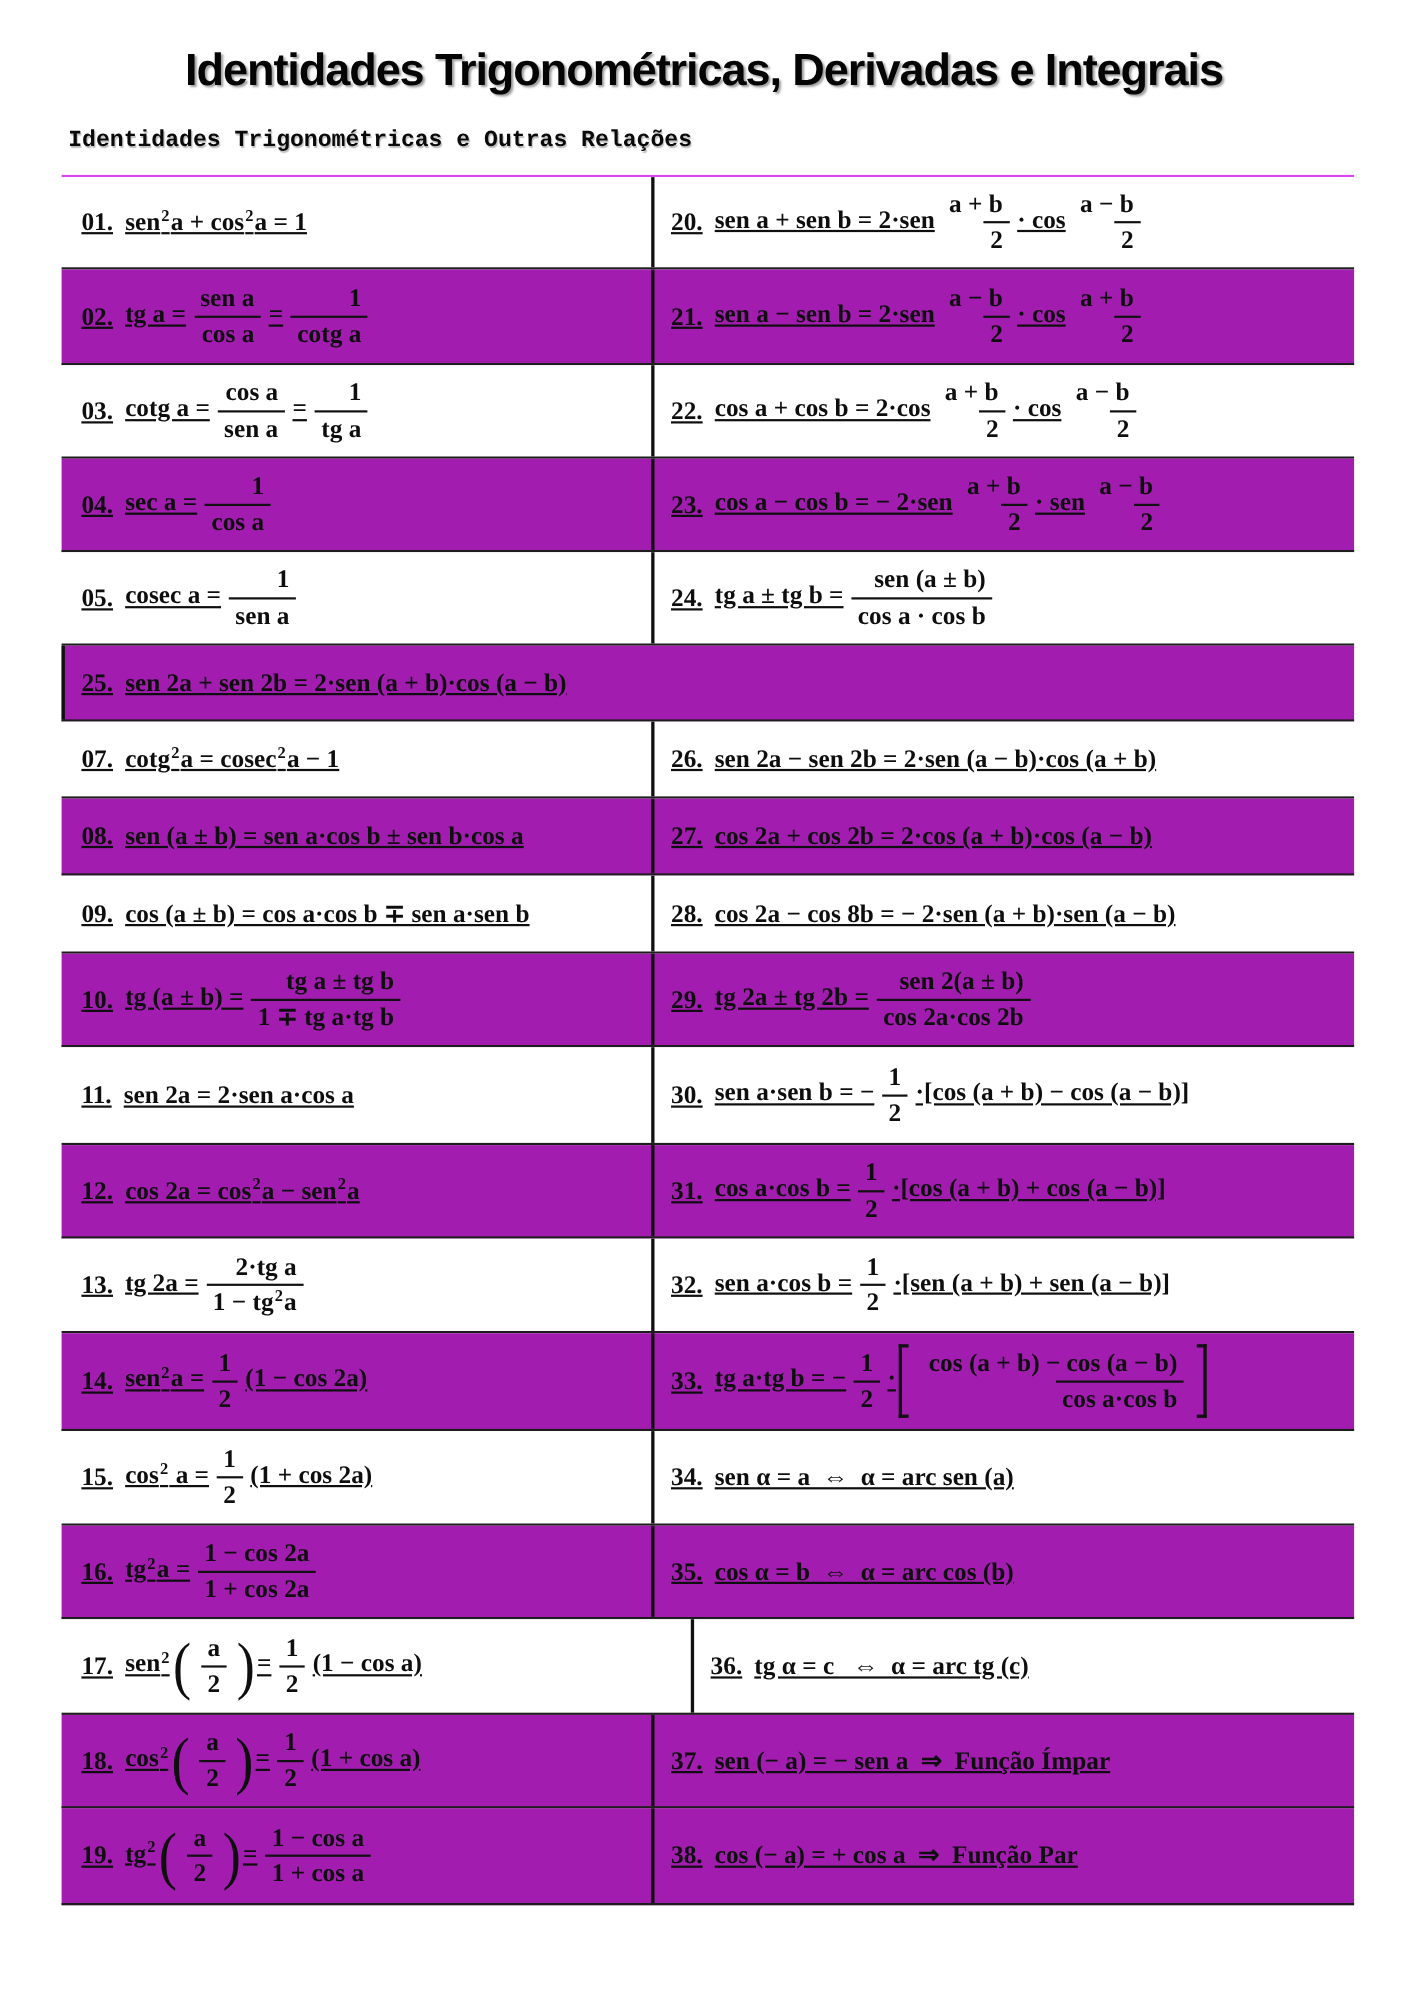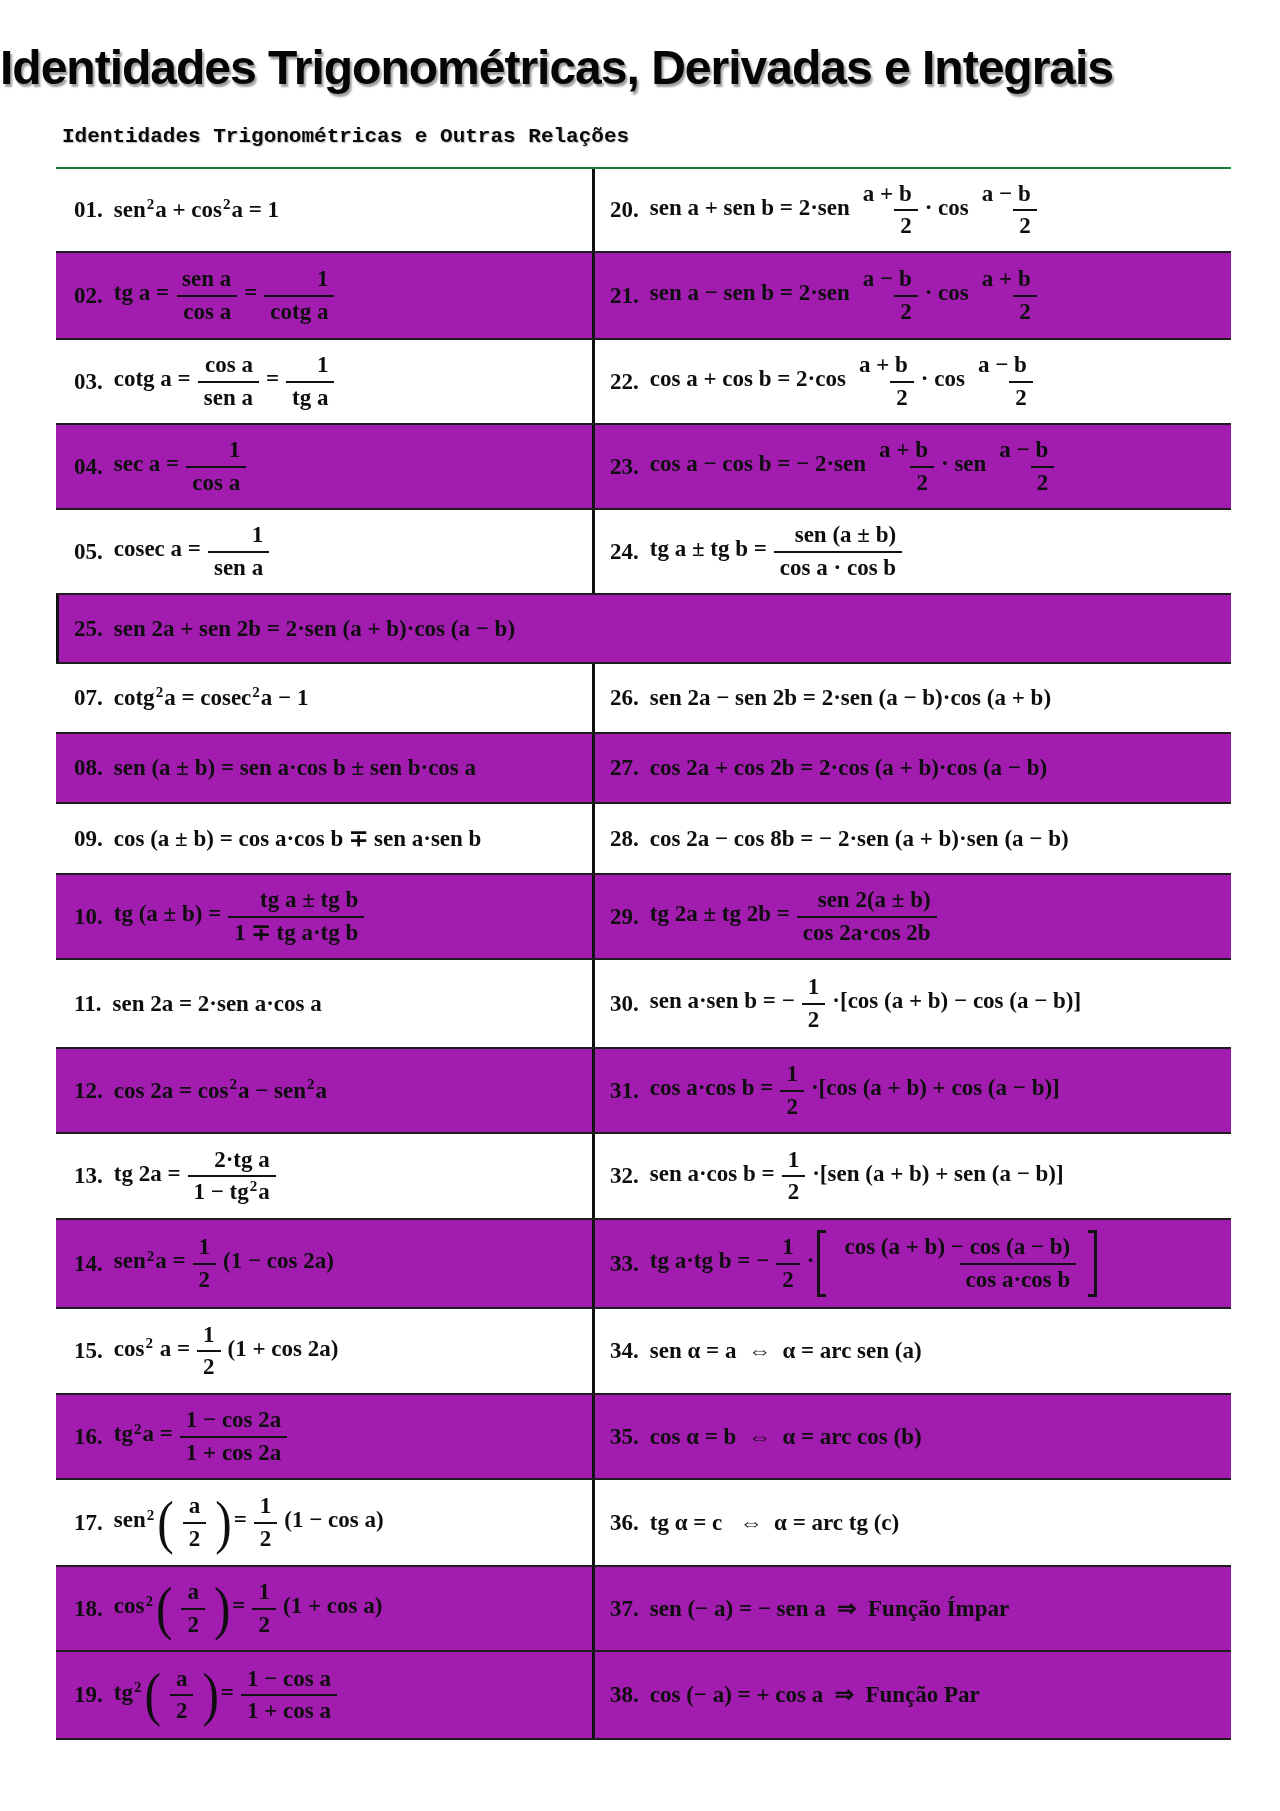--- a/index.html
+++ b/index.html
@@ -1,32 +1,32 @@
 <!DOCTYPE html>
 <html><head>
 <meta charset="utf-8">
 <style>
   html,body { margin:0; padding:0; background:#ffffff; }
   body { width:1280px; height:1811px; color:#0e0e0e; font-family:"Liberation Serif", serif; overflow:hidden; }
   .page { position:relative; width:1280px; height:1811px; }
 
   .title {
-    margin:0; padding-top:40px; text-align:left;
+    margin:0; padding-top:40px; text-align:center;
     font-family:"Liberation Sans", sans-serif; font-weight:bold;
-    font-size:48px; letter-spacing:-1px; color:#050505;
+    font-size:41px; letter-spacing:-1px; color:#050505;
     text-shadow:2px 2.5px 2px rgba(80,80,80,0.55);
   }
   .subtitle {
     margin:30px 0 0 62px;
     font-family:Liberation Mono, monospace; font-weight:bold;
     font-size:21px; color:#0a0a0a;
     text-shadow:1px 1.2px 1px rgba(110,110,110,0.45);
   }
 
-  .table { margin:19px 49px 0 56px; border-top:2px solid #15803d; }
+  .table { margin:19px 49px 0 56px; border-top:2px solid #d946ef;text-decoration:underline; }
   .row { display:flex; border-bottom:2px solid #1d1d1d; box-sizing:border-box; background:#ffffff; }
   .row.shaded { background:#a21caf; }
   .cell { display:flex; align-items:center; box-sizing:border-box; }
   .cell.left  { width:536px; padding:6px 8px 6px 18px; }
   .cell.right { flex:1; border-left:3px solid #101010; padding:6px 8px 6px 15px; }
 
   .rownum { font-weight:bold; font-size:23px; margin-right:11px; white-space:pre; }
   .fx { font-weight:bold; font-size:23px; line-height:1.3; }
   .tok { white-space:pre; }
   .supx { font-size:15px; line-height:0; vertical-align:0.55em; margin:0 1px; }
@@ -285,21 +285,21 @@
           <span class="fx"><span class="tok">tg</span><sup class="supx">2</sup><span class="tok">a =</span><span class="frac">
               <span class="num"><span class="tok">1 − cos 2a</span></span>
               <span class="den"><span class="tok">1 + cos 2a</span></span>
             </span></span>
         </div>
         <div class="cell right">
           <span class="rownum">35.</span>
           <span class="fx"><span class="tok">cos α = b  ⇔  α = arc cos (b)</span></span>
         </div>
       </div>
-      <div class="row" style="min-height: 87px;">
+      <div class="row" style="min-height: 87px; gap: 36px;">
         <div class="cell left">
           <span class="rownum">17.</span>
           <span class="fx"><span class="tok">sen</span><sup class="supx">2</sup><span class="pgroup">
               <span class="bigparen">(</span>
               <span class="pinner"><span class="frac">
                   <span class="num"><span class="tok">a</span></span>
                   <span class="den"><span class="tok">2</span></span>
                 </span></span>
               <span class="bigparen">)</span>
             </span><span class="tok">=</span><span class="frac">

